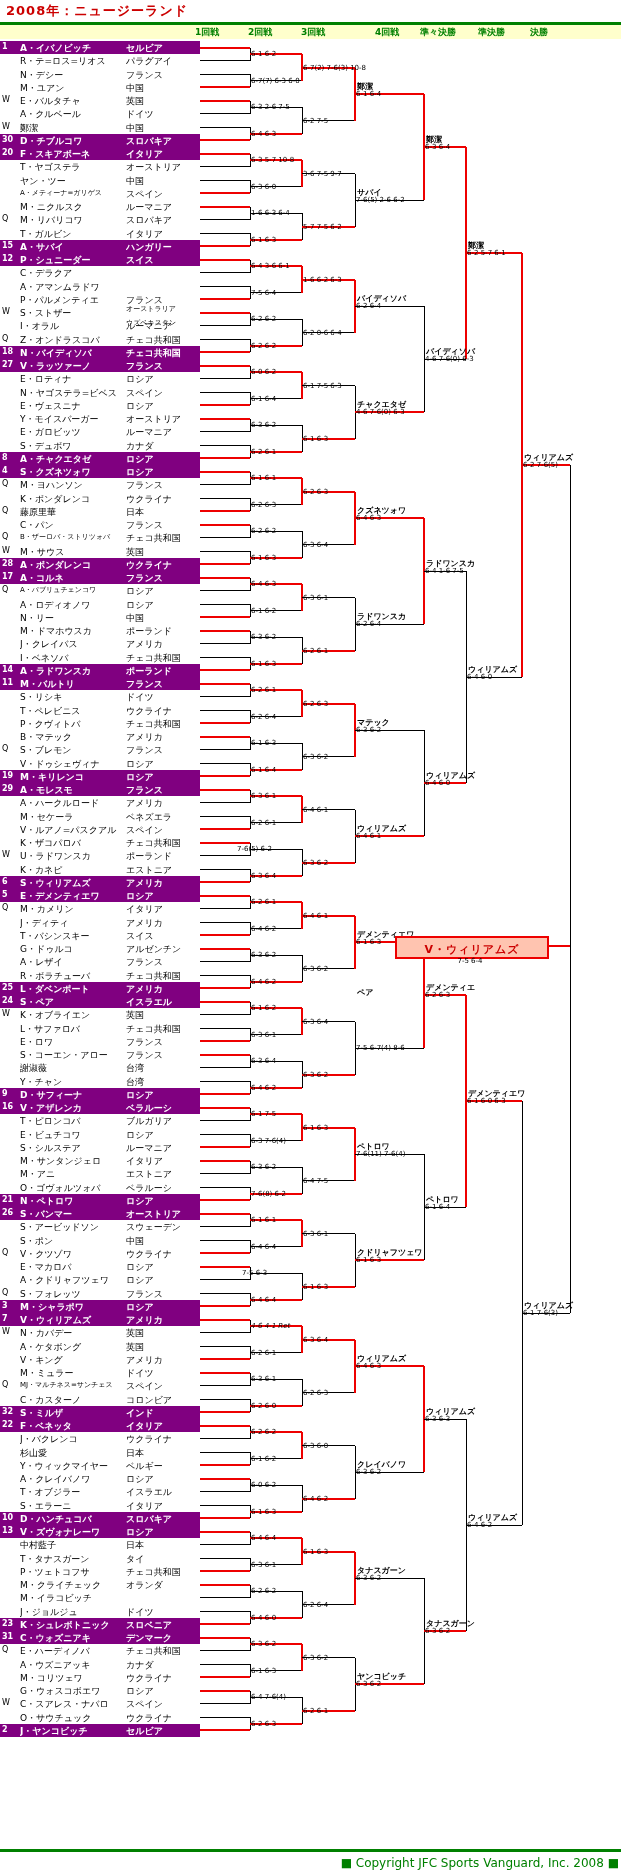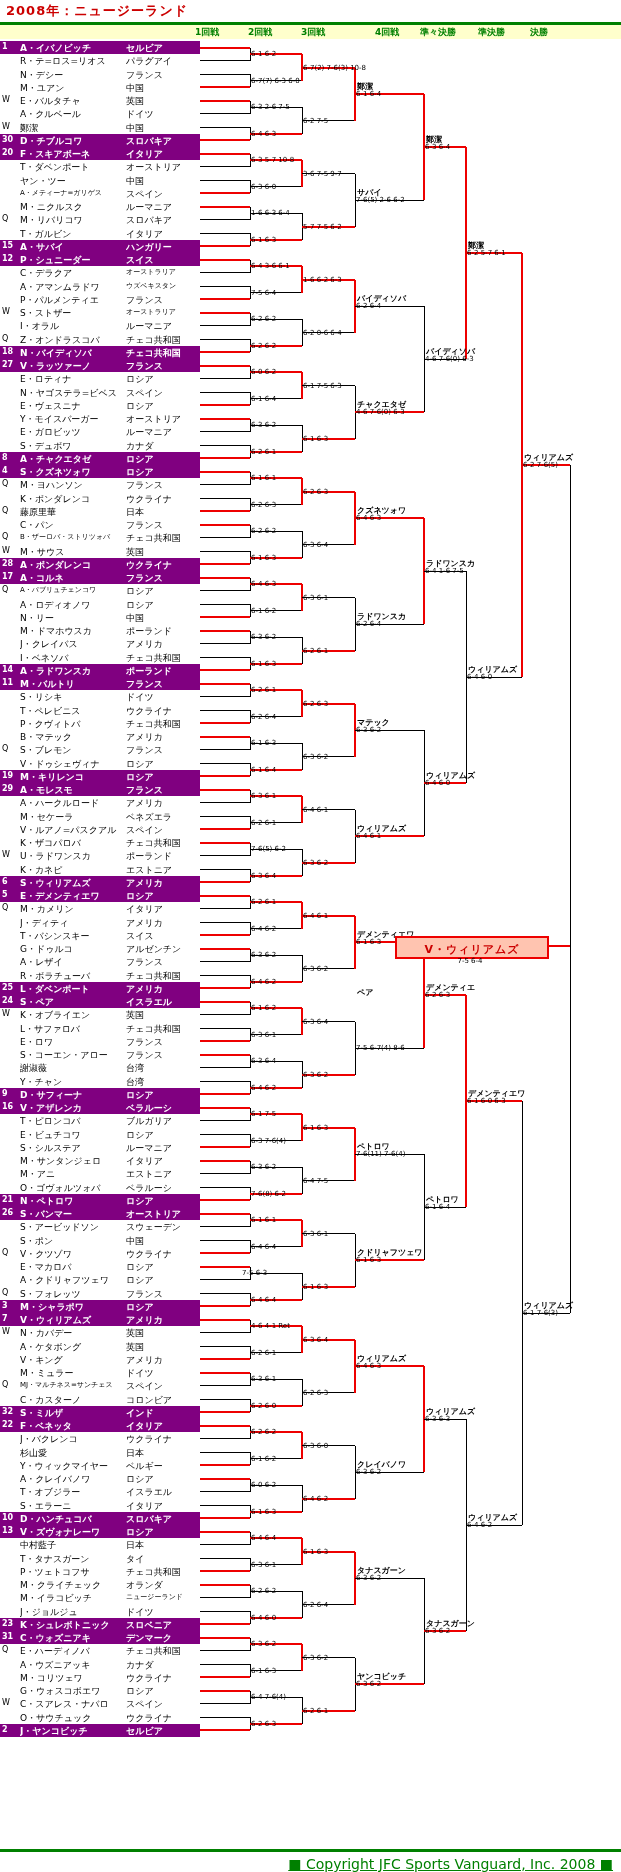--- a/index.html
+++ b/index.html
@@ -44,21 +44,21 @@
   }
   .pname{
     position:absolute; left:20px; top:1px; width:105px;
     overflow:hidden;
   }
   .pname.tiny{ font-size:7px; }
   .pctry{
     position:absolute; left:126px; top:1px; width:74px;
     overflow:hidden;
   }
-  .pctry.tiny{ font-size:7px; }
+  .pctry.tiny{ font-size:7px;margin-top:37px; }
   
   #bracket{ position:absolute; left:0; top:0; width:621px; height:1872px;
             pointer-events:none; }
   
   .scr{
     position:absolute; font-size:7px; color:#000000;
     white-space:nowrap; line-height:8px;
   }
   .wname{
     position:absolute; font-size:8px; color:#000000; font-weight:bold;
@@ -77,22 +77,22 @@
   #champ-score{
     position:absolute; left:395px; top:957px; width:150px;
     text-align:center; font-size:7px; color:#000;
   }
   
   #foot-rule{
     position:absolute; left:0px; top:1849px; width:621px; height:3px;
     background:#008000;
   }
   #footer{
-    position:absolute; right:8px; top:1856px;
-    font-size:14px; color:#008000; white-space:nowrap;text-decoration:underline;
+    position:absolute; right:2px; top:1856px;
+    font-size:12px; color:#008000; white-space:nowrap;
   }
 </style>
 </head>
 <body>
 
 <div id="title">2008年：ニュージーランド</div>
 <div id="title-rule"></div>
 
 <div id="round-bar"></div>
 <div id="round-labels">
@@ -146,21 +146,21 @@
       <span class="pname">D・チブルコワ</span>
       <span class="pctry">スロバキア</span>
     </div>
     <div class="prow seeded">
       <span class="pseed">20</span>
       <span class="pname">F・スキアボーネ</span>
       <span class="pctry">イタリア</span>
     </div>
     <div class="prow">
       <span class="pseed"></span>
-      <span class="pname">T・ダベンポート</span>
+      <span class="pname">T・ヤゴステラ</span>
       <span class="pctry">オーストリア</span>
     </div>
     <div class="prow">
       <span class="pseed"></span>
       <span class="pname">ヤン・ツー</span>
       <span class="pctry">中国</span>
     </div>
     <div class="prow">
       <span class="pseed"></span>
       <span class="pname tiny">A・メティーナ=ガリゲス</span>
@@ -1157,39 +1157,39 @@
     <div class="scr" style="left: 251px; top: 580.25px;">6-4 6-3</div>
     <div class="scr" style="left: 251px; top: 606.75px;">6-1 6-2</div>
     <div class="scr" style="left: 251px; top: 633.25px;">6-3 6-2</div>
     <div class="scr" style="left: 251px; top: 659.75px;">6-1 6-3</div>
     <div class="scr" style="left: 251px; top: 686.25px;">6-2 6-1</div>
     <div class="scr" style="left: 251px; top: 712.75px;">6-2 6-4</div>
     <div class="scr" style="left: 251px; top: 739.25px;">6-1 6-3</div>
     <div class="scr" style="left: 251px; top: 765.75px;">6-1 6-4</div>
     <div class="scr" style="left: 251px; top: 792.25px;">6-3 6-1</div>
     <div class="scr" style="left: 251px; top: 818.75px;">6-2 6-1</div>
-    <div class="scr" style="left: 251px; top: 845.25px; text-align: right;">7-6(5) 6-2</div>
+    <div class="scr" style="left: 237px; top: 845.25px; text-align: right;">7-6(5) 6-2</div>
     <div class="scr" style="left: 251px; top: 871.75px;">6-3 6-4</div>
     <div class="scr" style="left: 251px; top: 898.25px;">6-2 6-1</div>
     <div class="scr" style="left: 251px; top: 924.75px;">6-4 6-2</div>
     <div class="scr" style="left: 251px; top: 951.25px;">6-3 6-2</div>
     <div class="scr" style="left: 251px; top: 977.75px;">6-4 6-2</div>
     <div class="scr" style="left: 251px; top: 1004.25px;">6-1 6-2</div>
     <div class="scr" style="left: 251px; top: 1030.75px;">6-3 6-1</div>
     <div class="scr" style="left: 251px; top: 1057.25px;">6-3 6-4</div>
     <div class="scr" style="left: 251px; top: 1083.75px;">6-4 6-2</div>
     <div class="scr" style="left: 251px; top: 1110.25px;">6-1 7-5</div>
     <div class="scr" style="left: 251px; top: 1136.75px;">6-3 7-6(4)</div>
     <div class="scr" style="left: 251px; top: 1163.25px;">6-3 6-2</div>
     <div class="scr" style="left: 251px; top: 1189.75px;">7-6(8) 6-2</div>
     <div class="scr" style="left: 251px; top: 1216.25px;">6-1 6-1</div>
     <div class="scr" style="left: 251px; top: 1242.75px;">6-4 6-4</div>
     <div class="scr" style="left: 242px; top: 1269.25px;">7-5 6-3</div>
     <div class="scr" style="left: 251px; top: 1295.75px;">6-4 6-4</div>
-    <div class="scr" style="left: 251px; top: 1322.25px;">4-6 4-1 Ret</div>
+    <div class="scr" style="left: 251px; top: 1322.25px; font-style: italic;">4-6 4-1 Ret</div>
     <div class="scr" style="left: 251px; top: 1348.75px;">6-2 6-1</div>
     <div class="scr" style="left: 251px; top: 1375.25px;">6-3 6-1</div>
     <div class="scr" style="left: 251px; top: 1401.75px;">6-2 6-0</div>
     <div class="scr" style="left: 251px; top: 1428.25px;">6-2 6-2</div>
     <div class="scr" style="left: 251px; top: 1454.75px;">6-1 6-2</div>
     <div class="scr" style="left: 251px; top: 1481.25px;">6-0 6-2</div>
     <div class="scr" style="left: 251px; top: 1507.75px;">6-1 6-3</div>
     <div class="scr" style="left: 251px; top: 1534.25px;">6-4 6-4</div>
     <div class="scr" style="left: 251px; top: 1560.75px;">6-3 6-1</div>
     <div class="scr" style="left: 251px; top: 1587.25px;">6-2 6-2</div>

